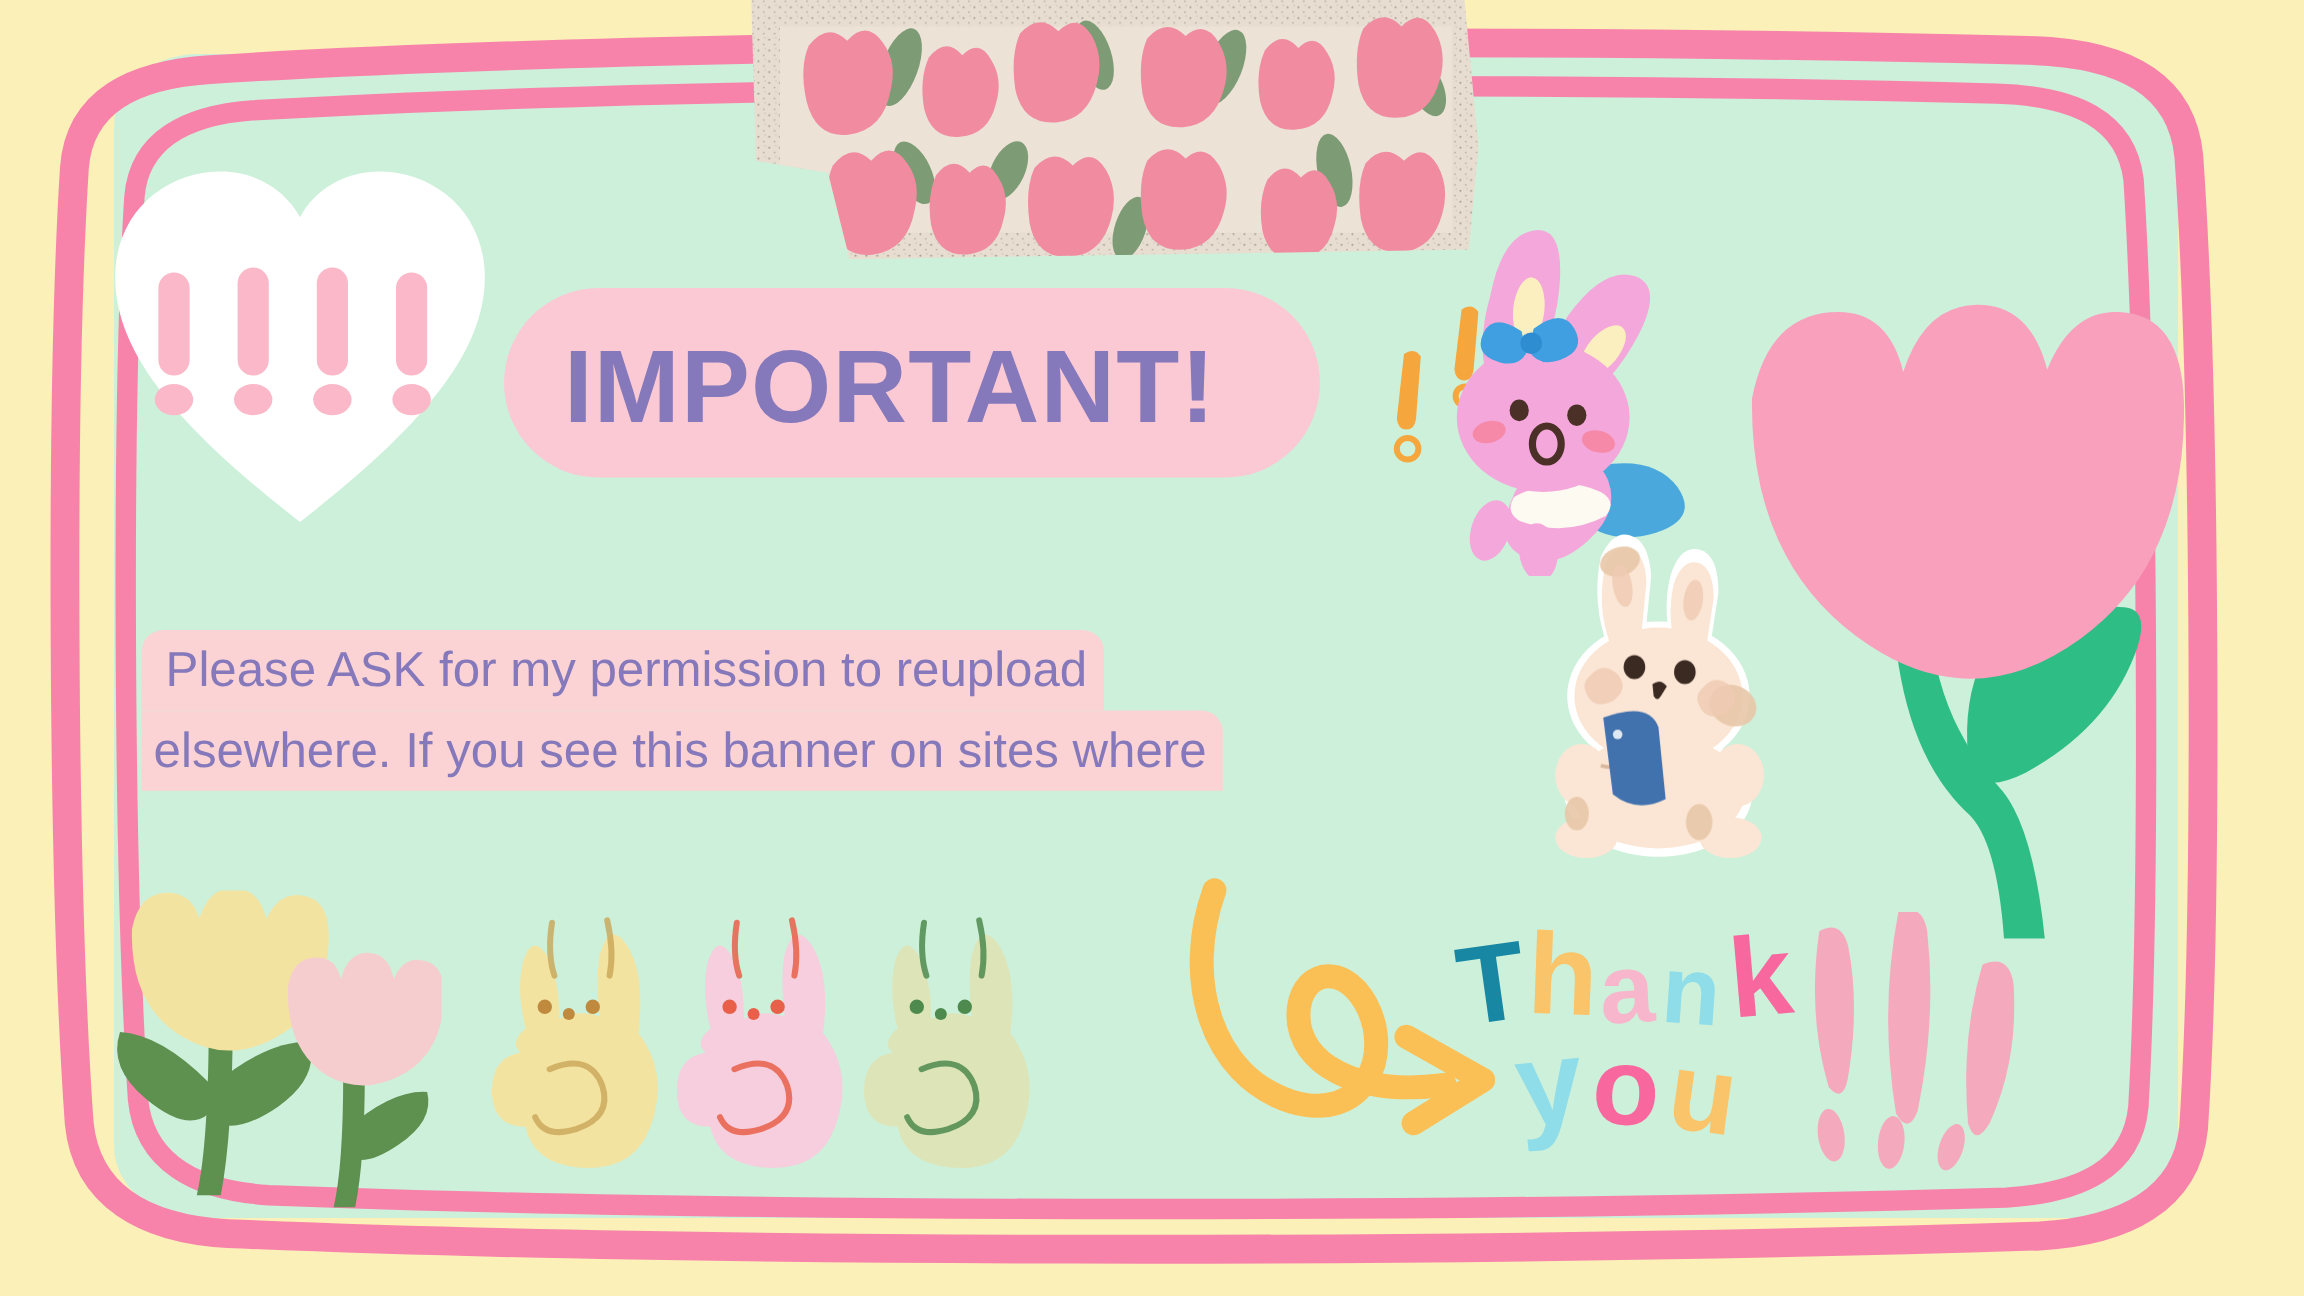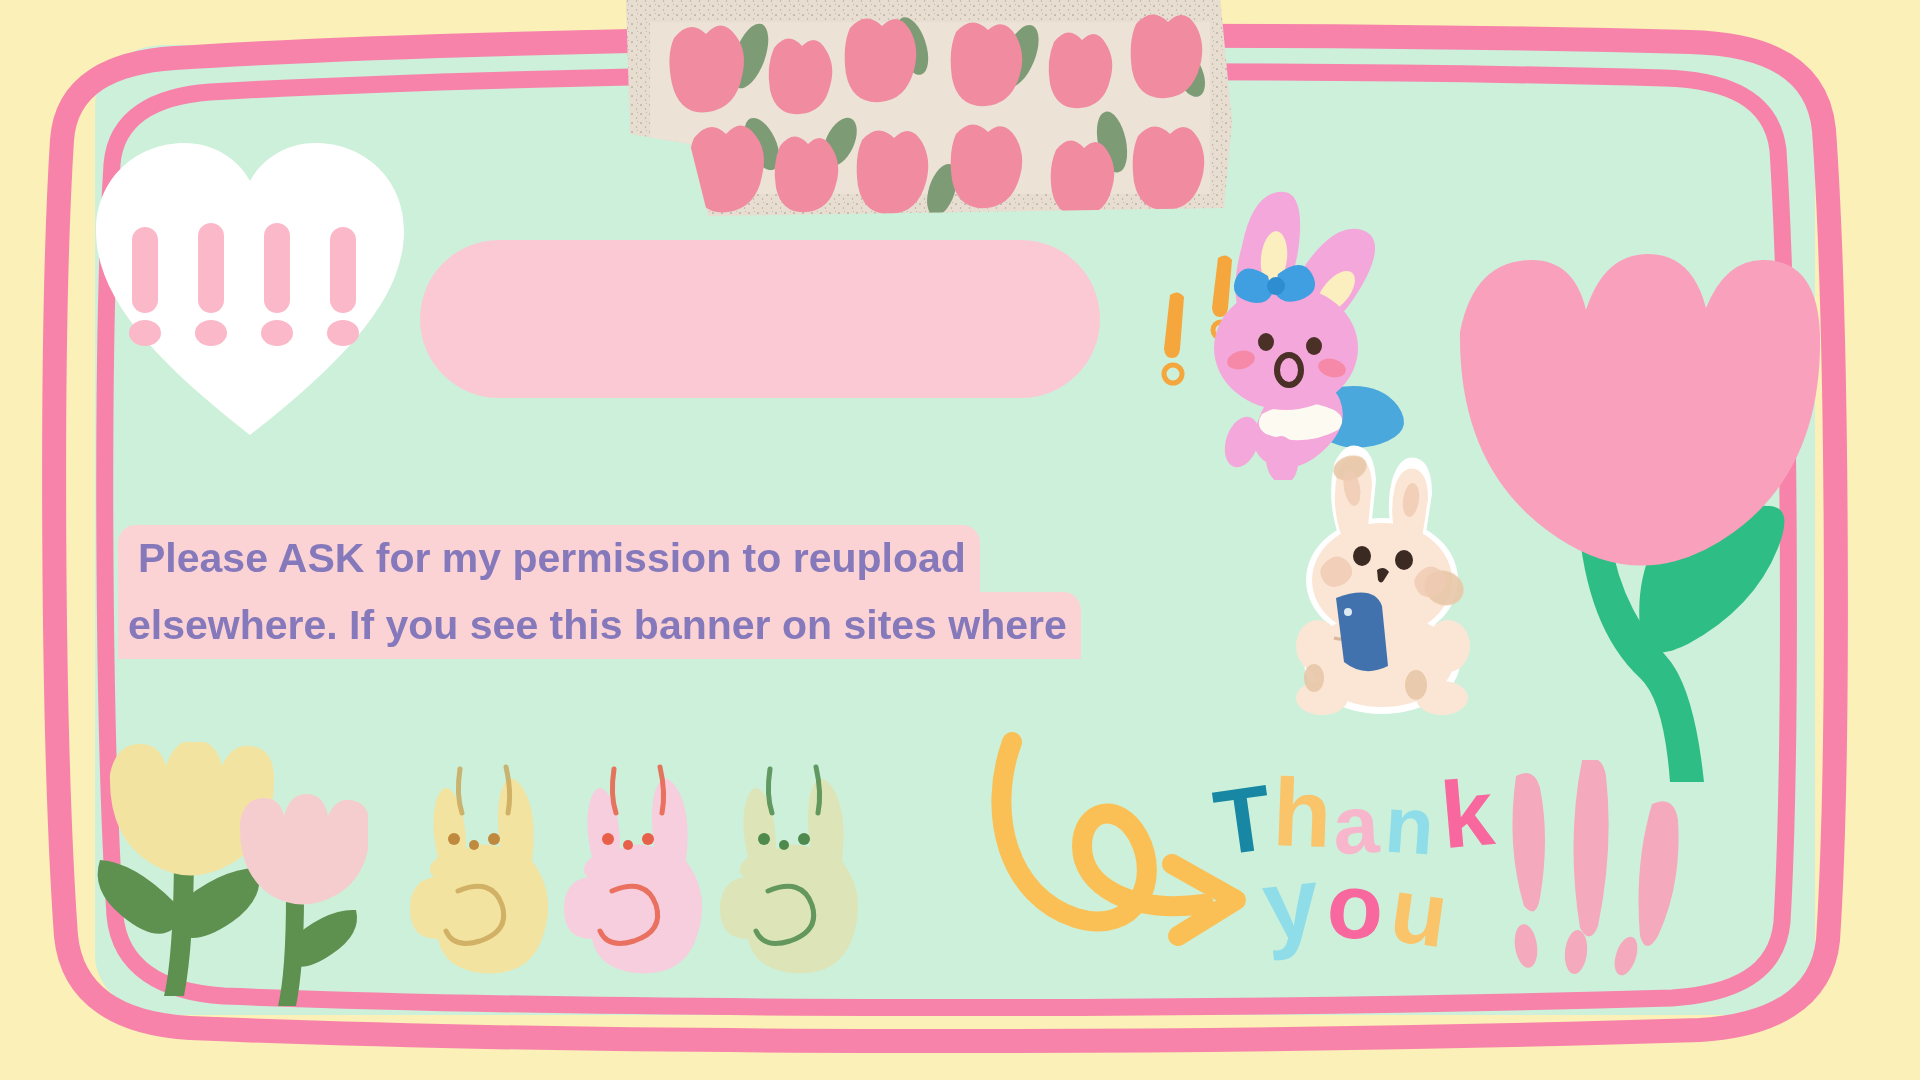--- a/index.html
+++ b/index.html
@@ -32,21 +32,21 @@
     font-family:"Liberation Sans",sans-serif;
     white-space:nowrap;
   }
 
   
   .body-wrap{left:118px;top:525px;width:880px;}
   .body-line{
     display:inline-block;
     background:#fbd3d5;
     color:#8579bb;
-    font-size:41px;font-weight:bold;
+    font-size:41px;font-weight:normal;
     line-height:59px;
     padding:4px 14px 4px 10px;
     border-radius:16px;
     white-space:nowrap;
     box-decoration-break:clone;
     margin:0;
   }
   .body-line.l1{border-radius:18px 18px 0 0;padding-left:20px;}
   .body-line.l2{border-radius:0 18px 0 0;text-align:center;}
   .body-line.l3{border-radius:0 0 18px 18px;}
@@ -130,20 +130,21 @@
       <rect x="108" y="88" width="26" height="90" rx="13"></rect>
       <ellipse cx="121" cy="198" rx="16" ry="13"></ellipse>
       <rect x="174" y="88" width="26" height="90" rx="13"></rect>
       <ellipse cx="187" cy="198" rx="16" ry="13"></ellipse>
       <rect x="240" y="92" width="26" height="86" rx="13"></rect>
       <ellipse cx="253" cy="198" rx="16" ry="13"></ellipse>
     </g>
   </svg>
 
   <div class="abs title-pill"></div>
+  <div class="abs title-text">IMPORTANT!</div>
 
   <div class="abs body-wrap">
     <div><span class="body-line l1"> Please ASK for my permission to reupload</span></div>
     <div><span class="body-line l2">elsewhere. If you see this banner on sites where</span></div>
   </div>
 
   <svg class="abs" style="left:1110px;top:180px;" width="320" height="300" viewBox="0 0 320 300">
     <g fill="#f5a63c">
       <path d="M60,115 q8,-6 14,2 l-4,52 q-1,9 -8,9 q-7,0 -8,-9 Z"></path>
       <circle cx="63" cy="194" r="9" fill="none" stroke="#f5a63c" stroke-width="5"></circle>

